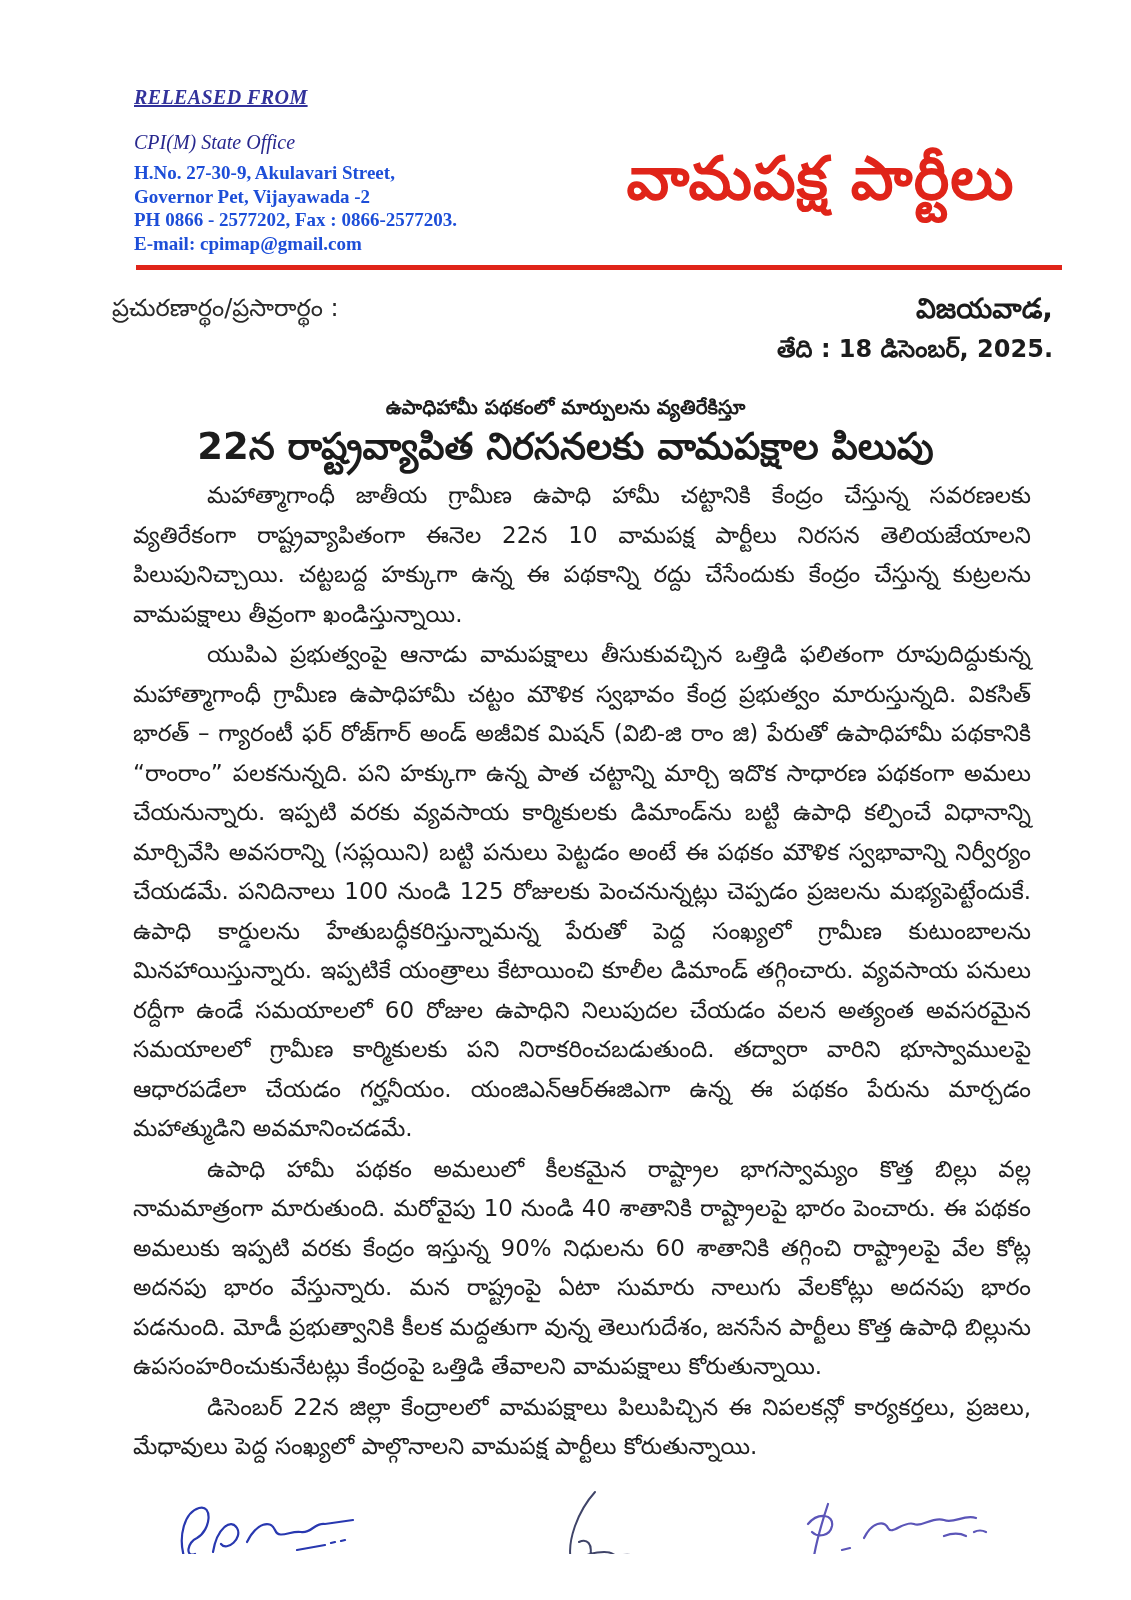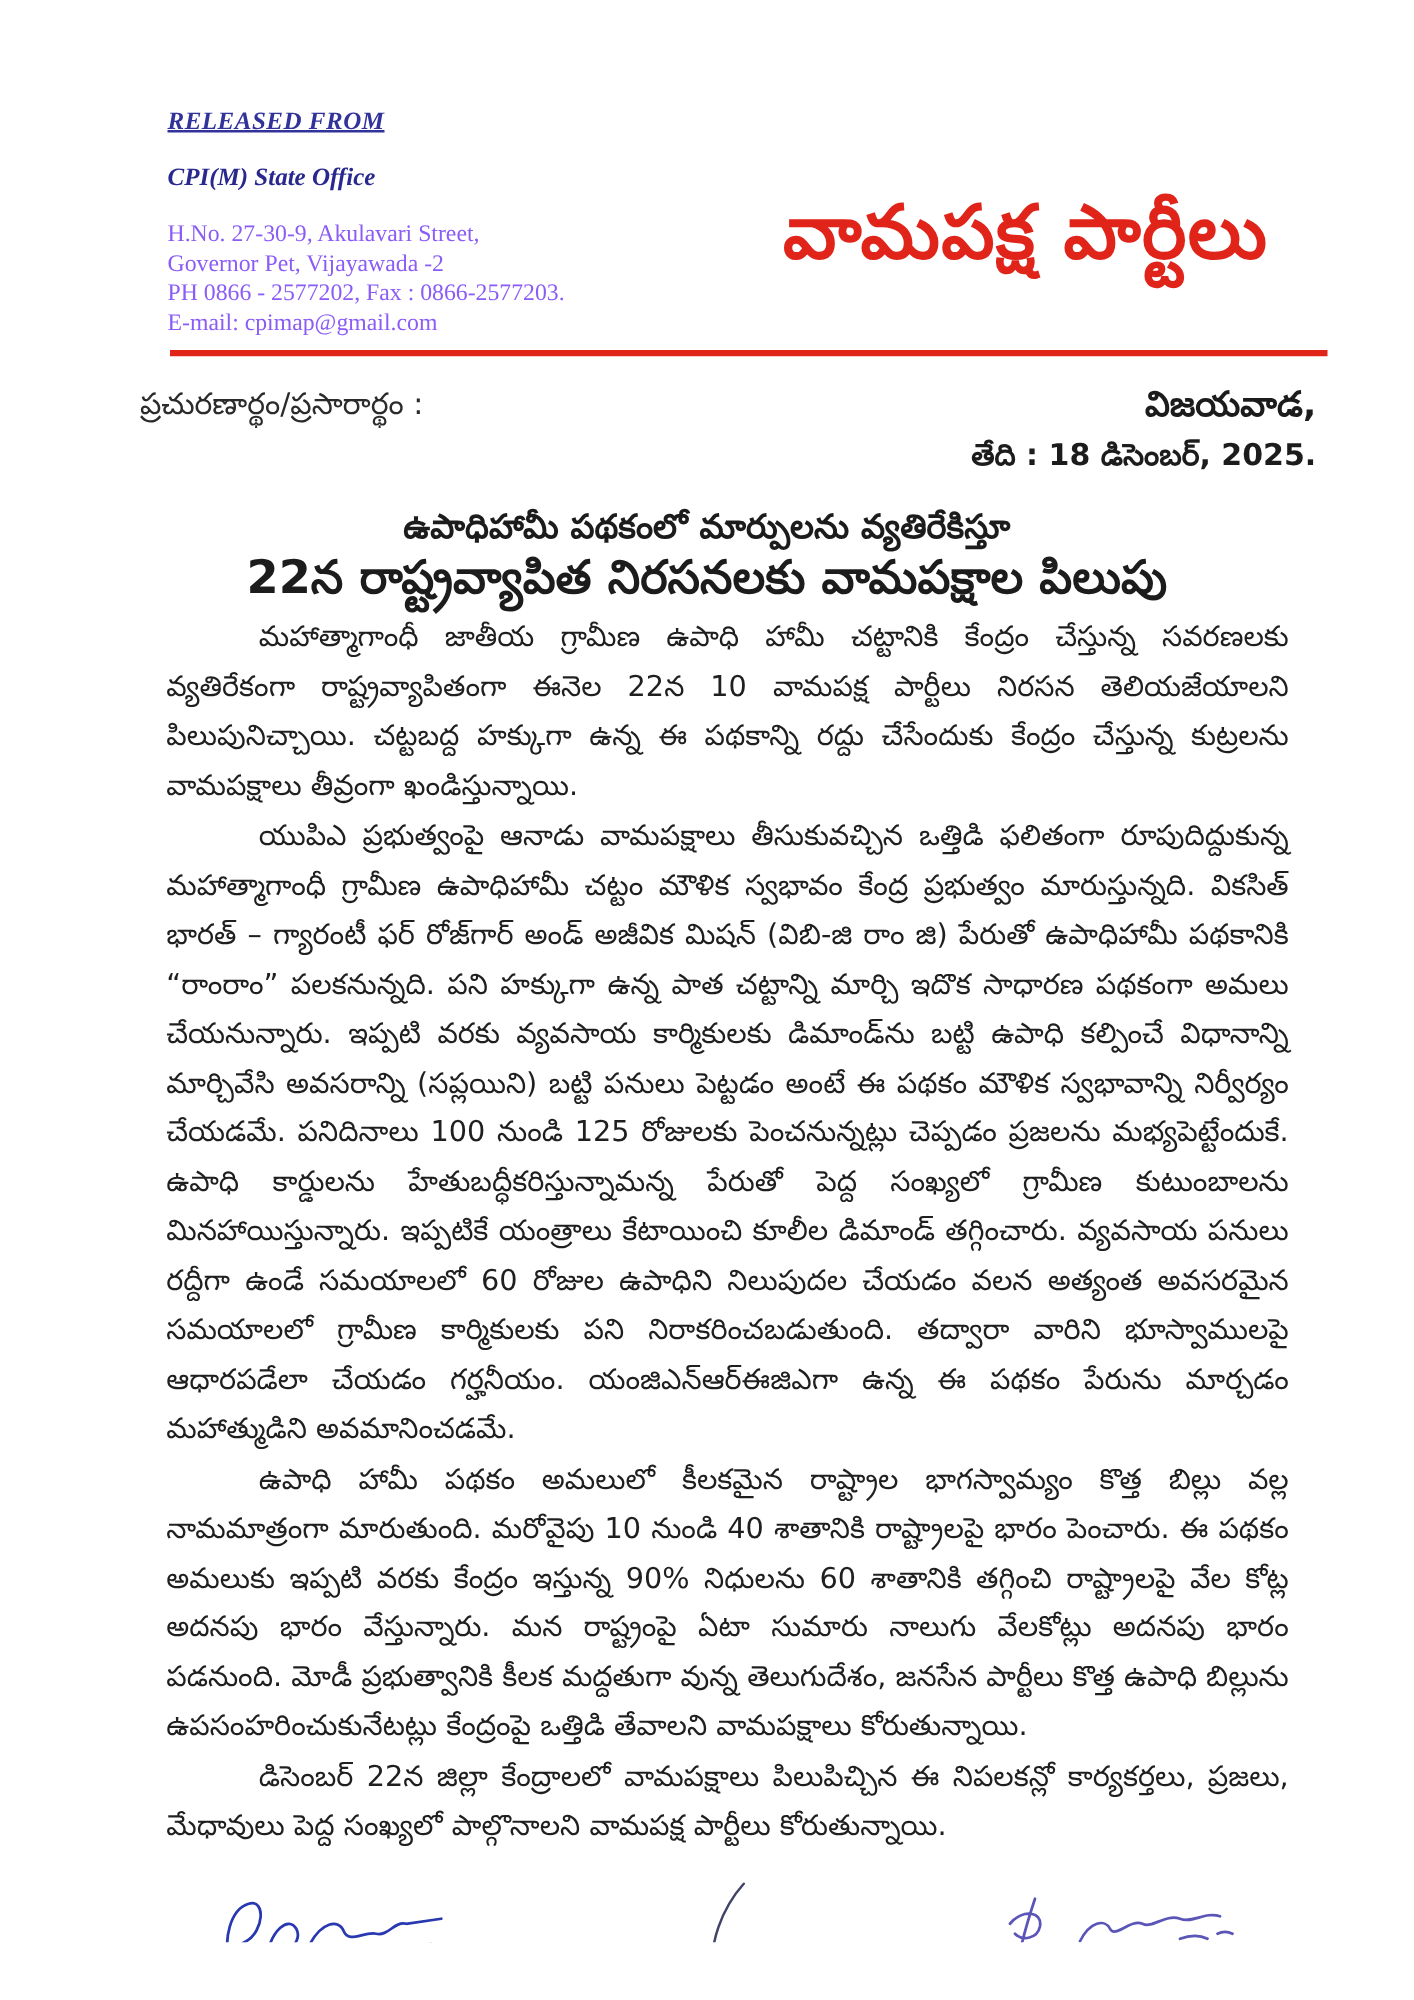--- a/index.html
+++ b/index.html
@@ -8,34 +8,34 @@
     width:1131px; height:1554px; background:#ffffff; position:relative;
     font-family:"DejaVu Sans", sans-serif; color:#1c1c1c; overflow:hidden;border-radius:30px;
   }
   
   .letterhead { display:flex; padding:86px 64px 0 134px; }
   .lh-left { width:440px; flex:none; font-family:"Liberation Serif", serif; }
   .released-from {
     color:#32329b; font-weight:bold; font-style:italic; font-size:20px;
     text-decoration:underline; letter-spacing:0.4px; margin-bottom:22px;
   }
-  .office-name { color:#28288e; font-weight:bold; font-style:italic; font-size:20px; margin-bottom:22px; }
-  .addr-line { color:#8b5cf6; font-size:19px; line-height:23.5px; }
+  .office-name { color:#28288e; font-weight:normal; font-style:italic; font-size:20px; margin-bottom:7px; }
+  .addr-line { color:#1d4ed8; font-size:19px; line-height:23.5px;font-weight:bold; }
   .masthead { flex:1; display:flex; align-items:center; justify-content:center; padding-top:30px;text-align:right; }
   .masthead-title { color:#e02419; font-size:60px; font-weight:bold; letter-spacing:1px; white-space:nowrap; }
   .red-rule { height:5px; background:#e02419; width:926px; margin:10px 0 0 136px; }
   
   .meta-row { display:flex; justify-content:space-between; align-items:flex-start; padding:22px 78px 0 112px; }
   .purpose { font-size:24px; color:#2b2b2b; padding-top:2px; }
   .place-date { text-align:right; }
   .place { font-size:28px; font-weight:bold; line-height:34px; }
   .date-line { font-size:24px; font-weight:bold; line-height:46px; }
   
   .headline { text-align:center; margin-top:16px; }
-  .headline-line1 { font-size:27px; font-weight:bold; line-height:38px; }
+  .headline-line1 { font-size:20px; font-weight:bold; line-height:38px; }
   .headline-line2 { font-size:37px; font-weight:bold; line-height:42px; }
   
   .body-text { padding:8px 100px 0 133px; }
   .body-text p {
     font-size:23px; line-height:39.5px; text-align:justify; text-indent:74px;
     color:#1f1f1f; margin-bottom:1px;
   }
   
   .sig-section { padding:14px 80px 0 110px; }
   .sig-row { display:flex; align-items:flex-end; }

